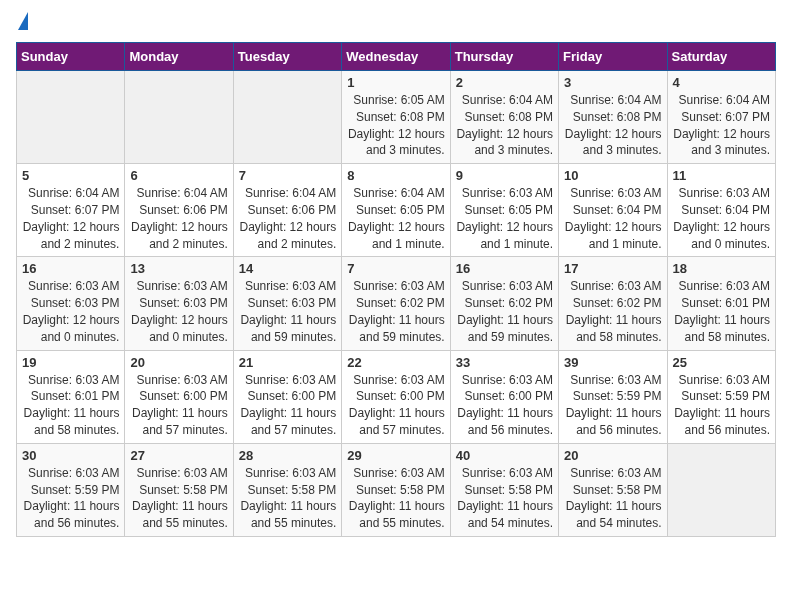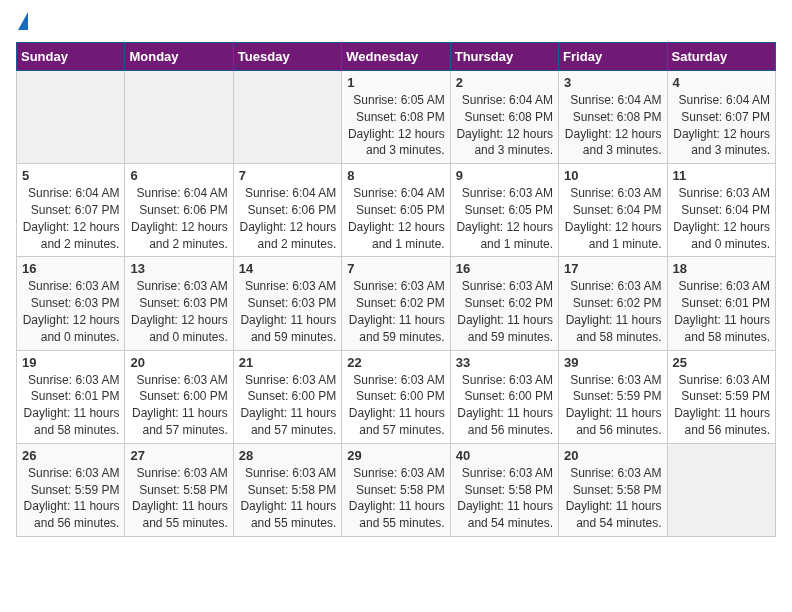--- a/index.html
+++ b/index.html
@@ -308,21 +308,21 @@
         <td>
           <span class="day-num">25</span>
           <div class="day-info" style="white-space: pre-line;">Sunrise: 6:03 AM
 Sunset: 5:59 PM
 Daylight: 11 hours
 and 56 minutes.</div>
         </td>
       </tr>
       <tr>
         <td>
-          <span class="day-num">26</span>
+          <span class="day-num">30</span>
           <div class="day-info" style="white-space: pre-line;">Sunrise: 6:03 AM
 Sunset: 5:59 PM
 Daylight: 11 hours
 and 56 minutes.</div>
         </td>
         <td>
           <span class="day-num">27</span>
           <div class="day-info" style="white-space: pre-line;">Sunrise: 6:03 AM
 Sunset: 5:58 PM
 Daylight: 11 hours

